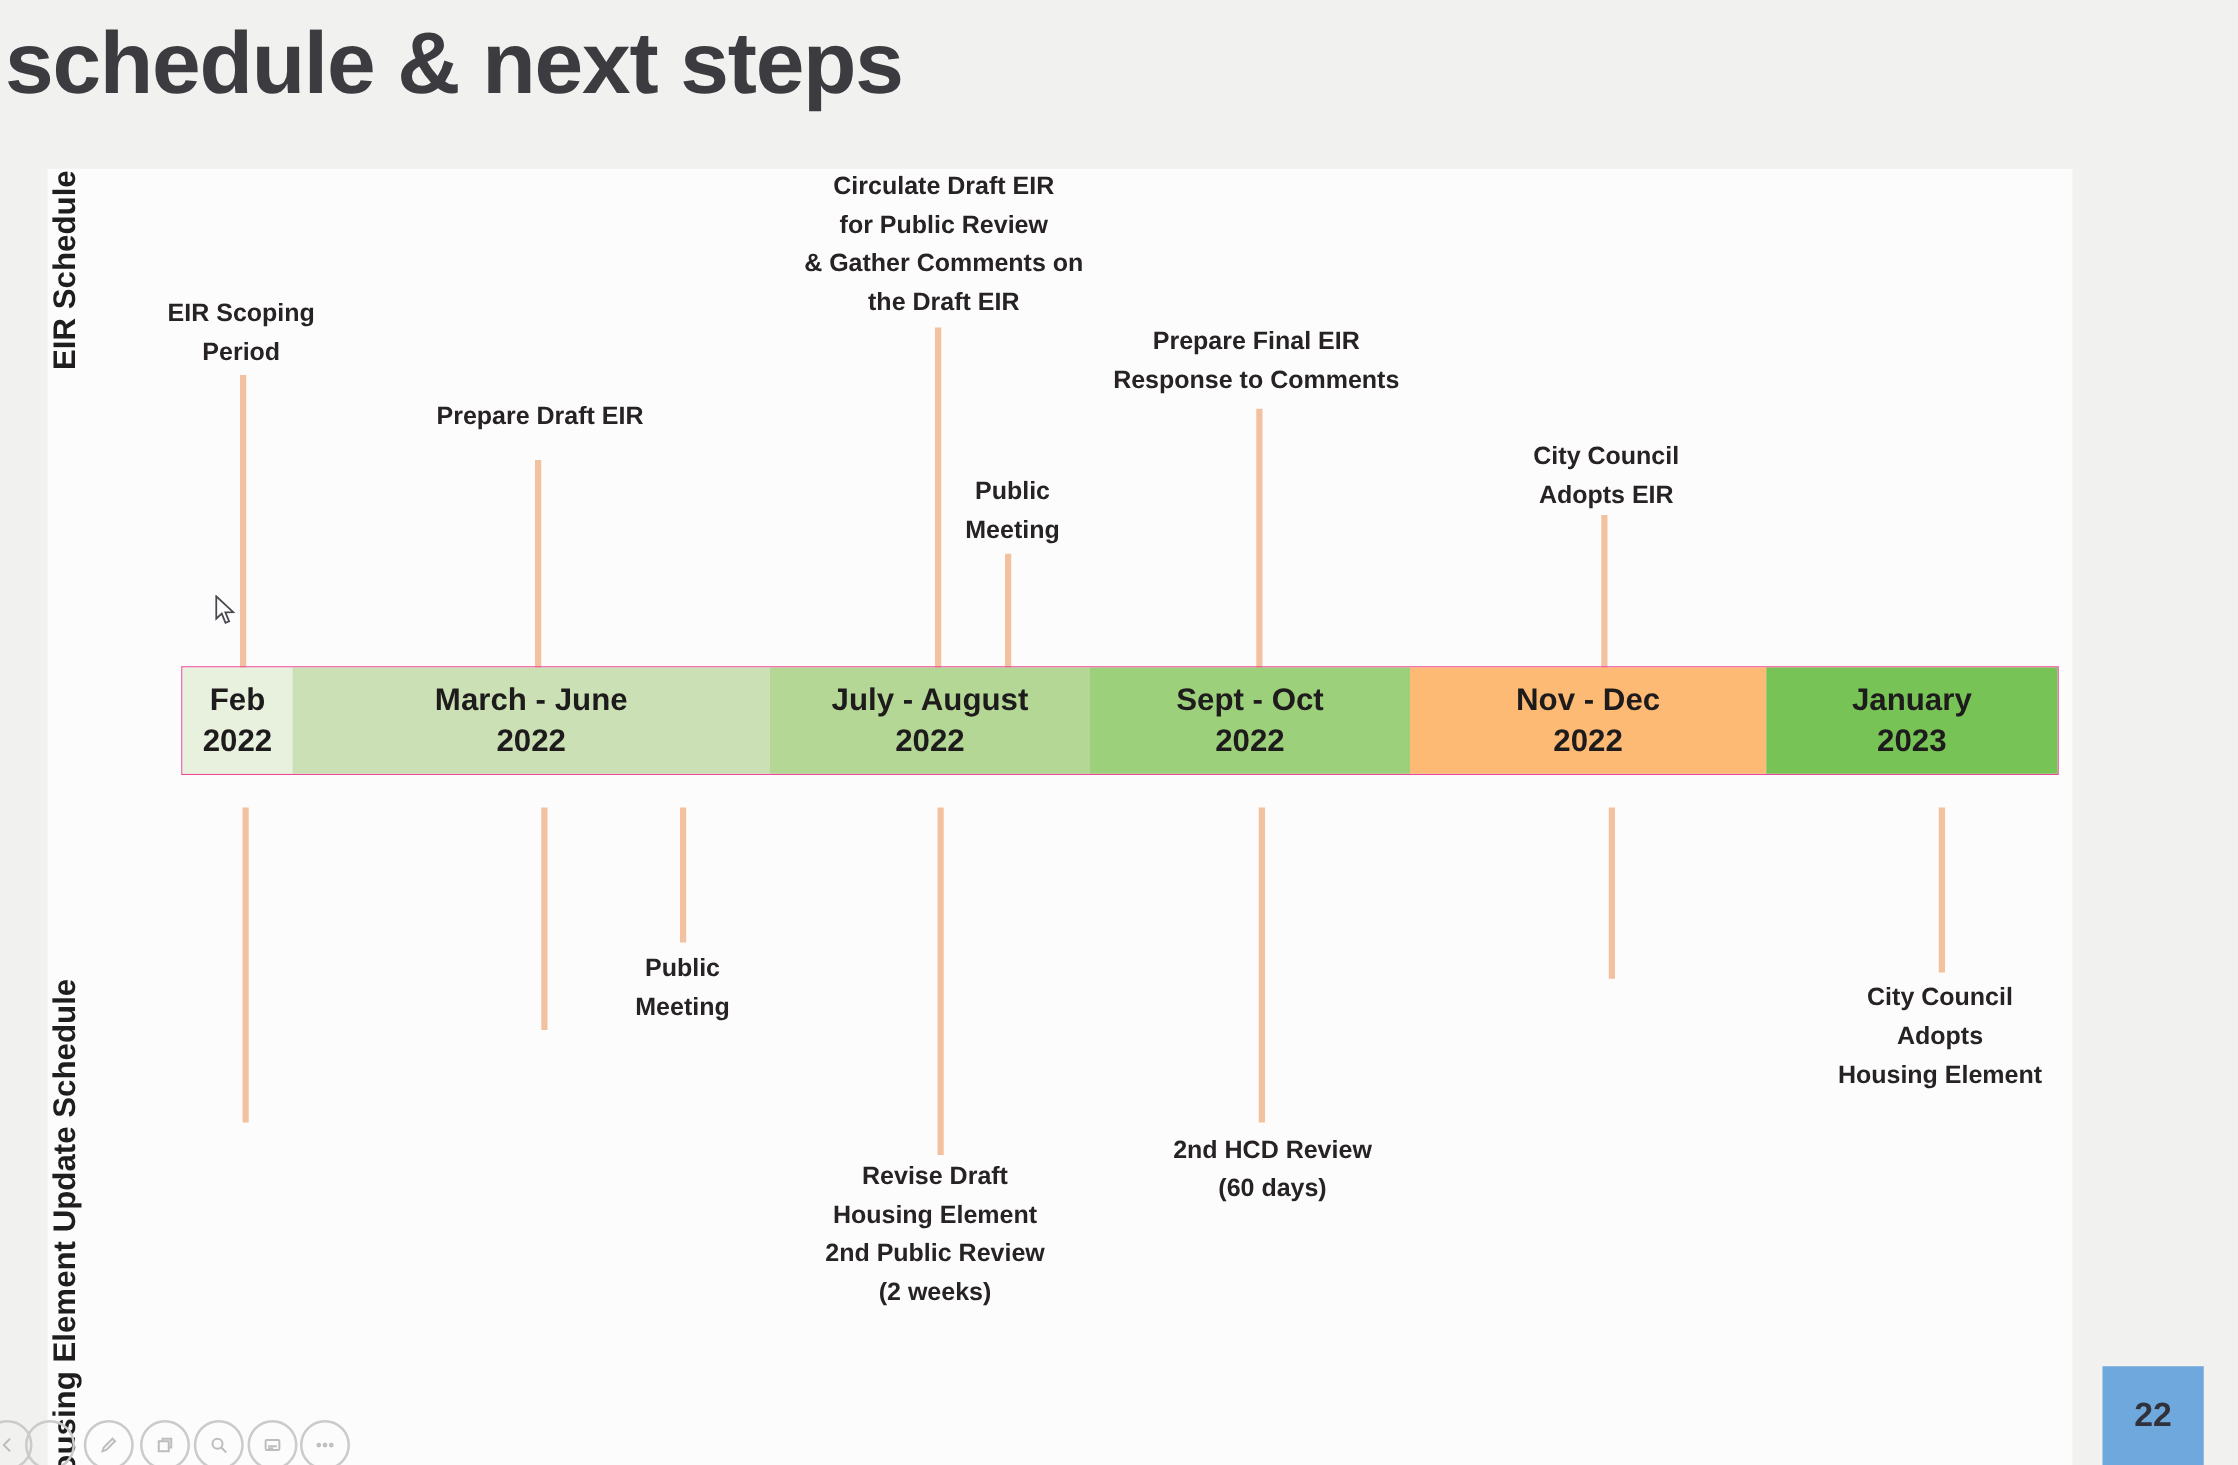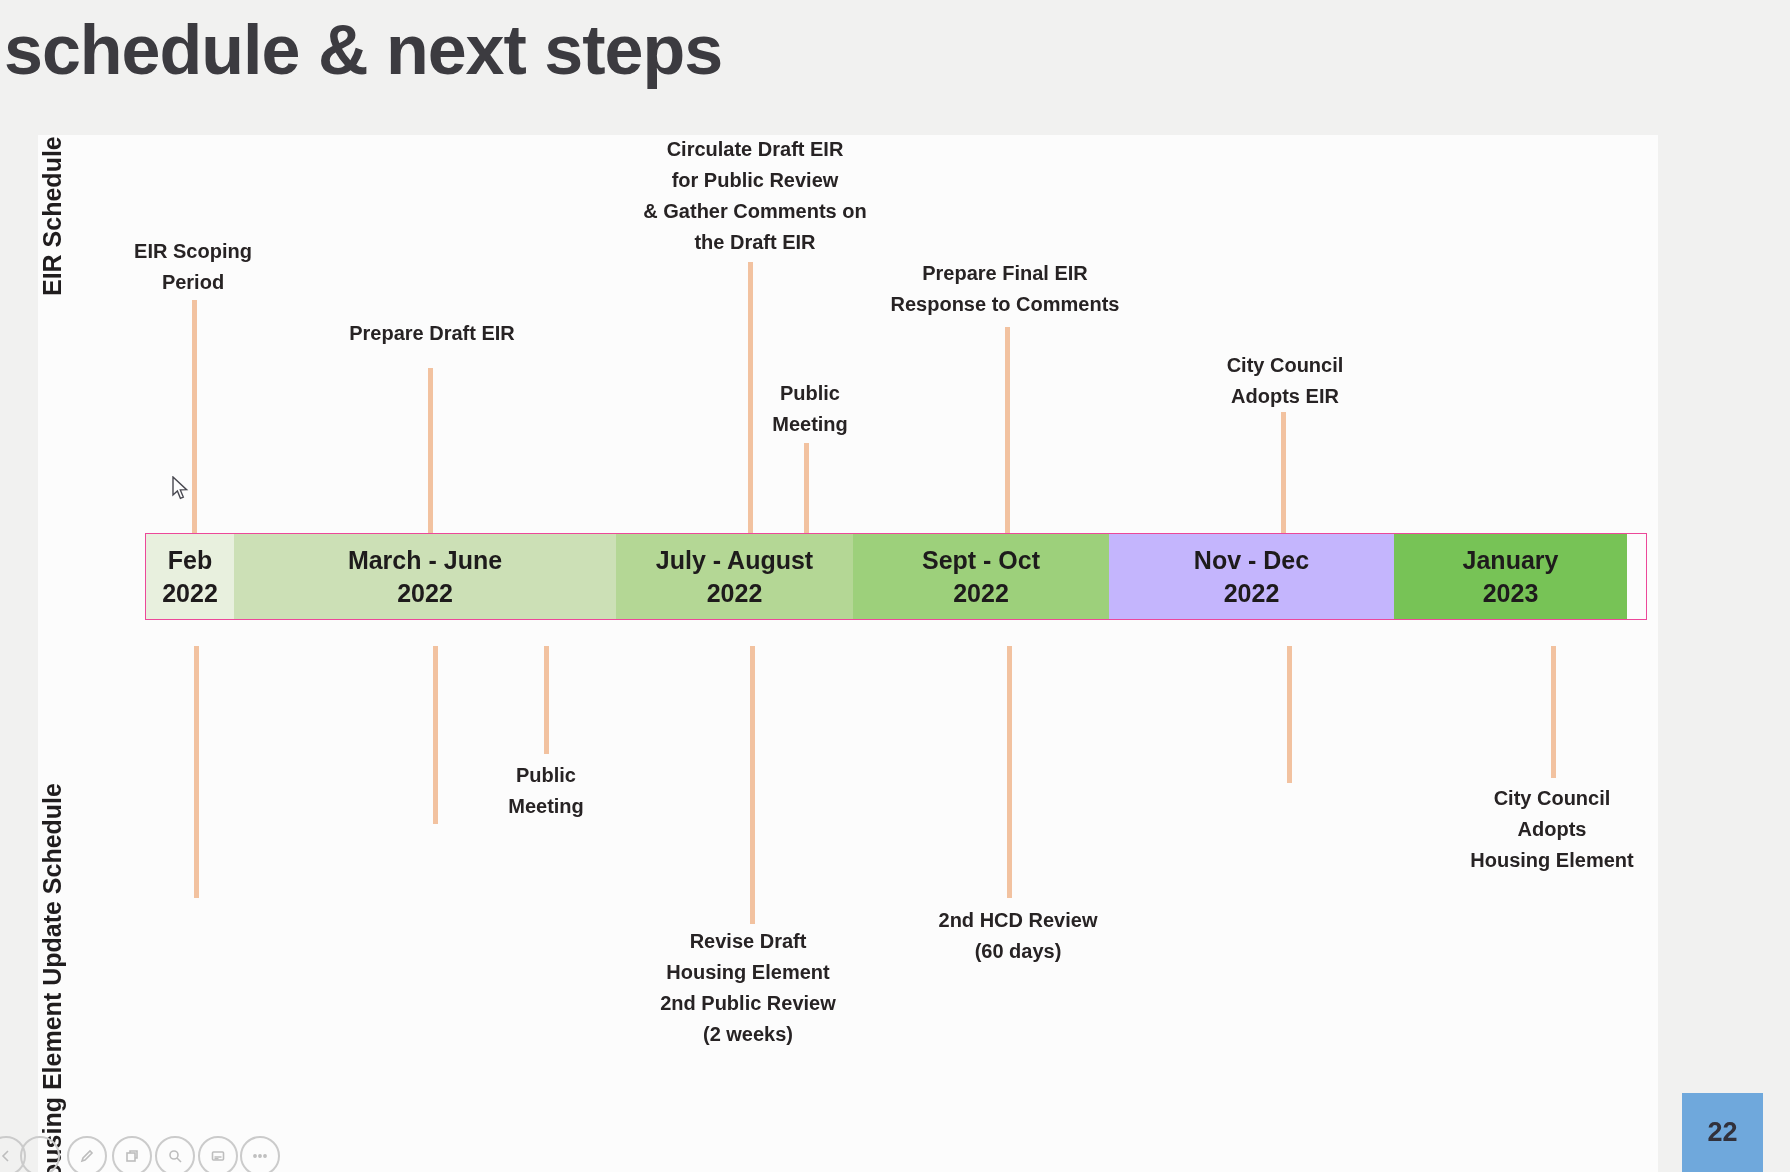--- a/index.html
+++ b/index.html
@@ -70,25 +70,25 @@
   <div class="line" style="left:750px;top:646px;height:278px"></div>
   <div class="line" style="left:1007px;top:646px;height:252px"></div>
   <div class="line" style="left:1287px;top:646px;height:137px"></div>
   <div class="line" style="left:1551px;top:646px;height:132px"></div>
 
   <div class="bar">
     <div class="seg" style="width: 88px; background: rgb(232, 240, 222);">Feb
 2022</div>
     <div class="seg" style="width: 382px; background: rgb(204, 224, 182);">March - June
 2022</div>
-    <div class="seg" style="width: 237px; background: rgb(180, 215, 149);">July - August
+    <div class="seg" style="width: 256px; background: rgb(180, 215, 149);">July - August
 2022</div>
     <div class="seg" style="width: 256px; background: rgb(157, 208, 123);">Sept - Oct
 2022</div>
-    <div class="seg" style="width: 285px; background: #c4b5fd; text-align: center;">Nov - Dec
+    <div class="seg" style="width: 285px; background: #fdba74; text-align: center;">Nov - Dec
 2022</div>
     <div class="seg" style="width: 233px; background: rgb(119, 195, 86);">January
 2023</div>
   </div>
 
   <div class="note" style="left:73px;top:236px;width:240px">EIR Scoping
 Period</div>
   <div class="note" style="left:302px;top:318px;width:260px">Prepare Draft EIR</div>
   <div class="note" style="left:585px;top:134px;width:340px">Circulate Draft EIR
 for Public Review

